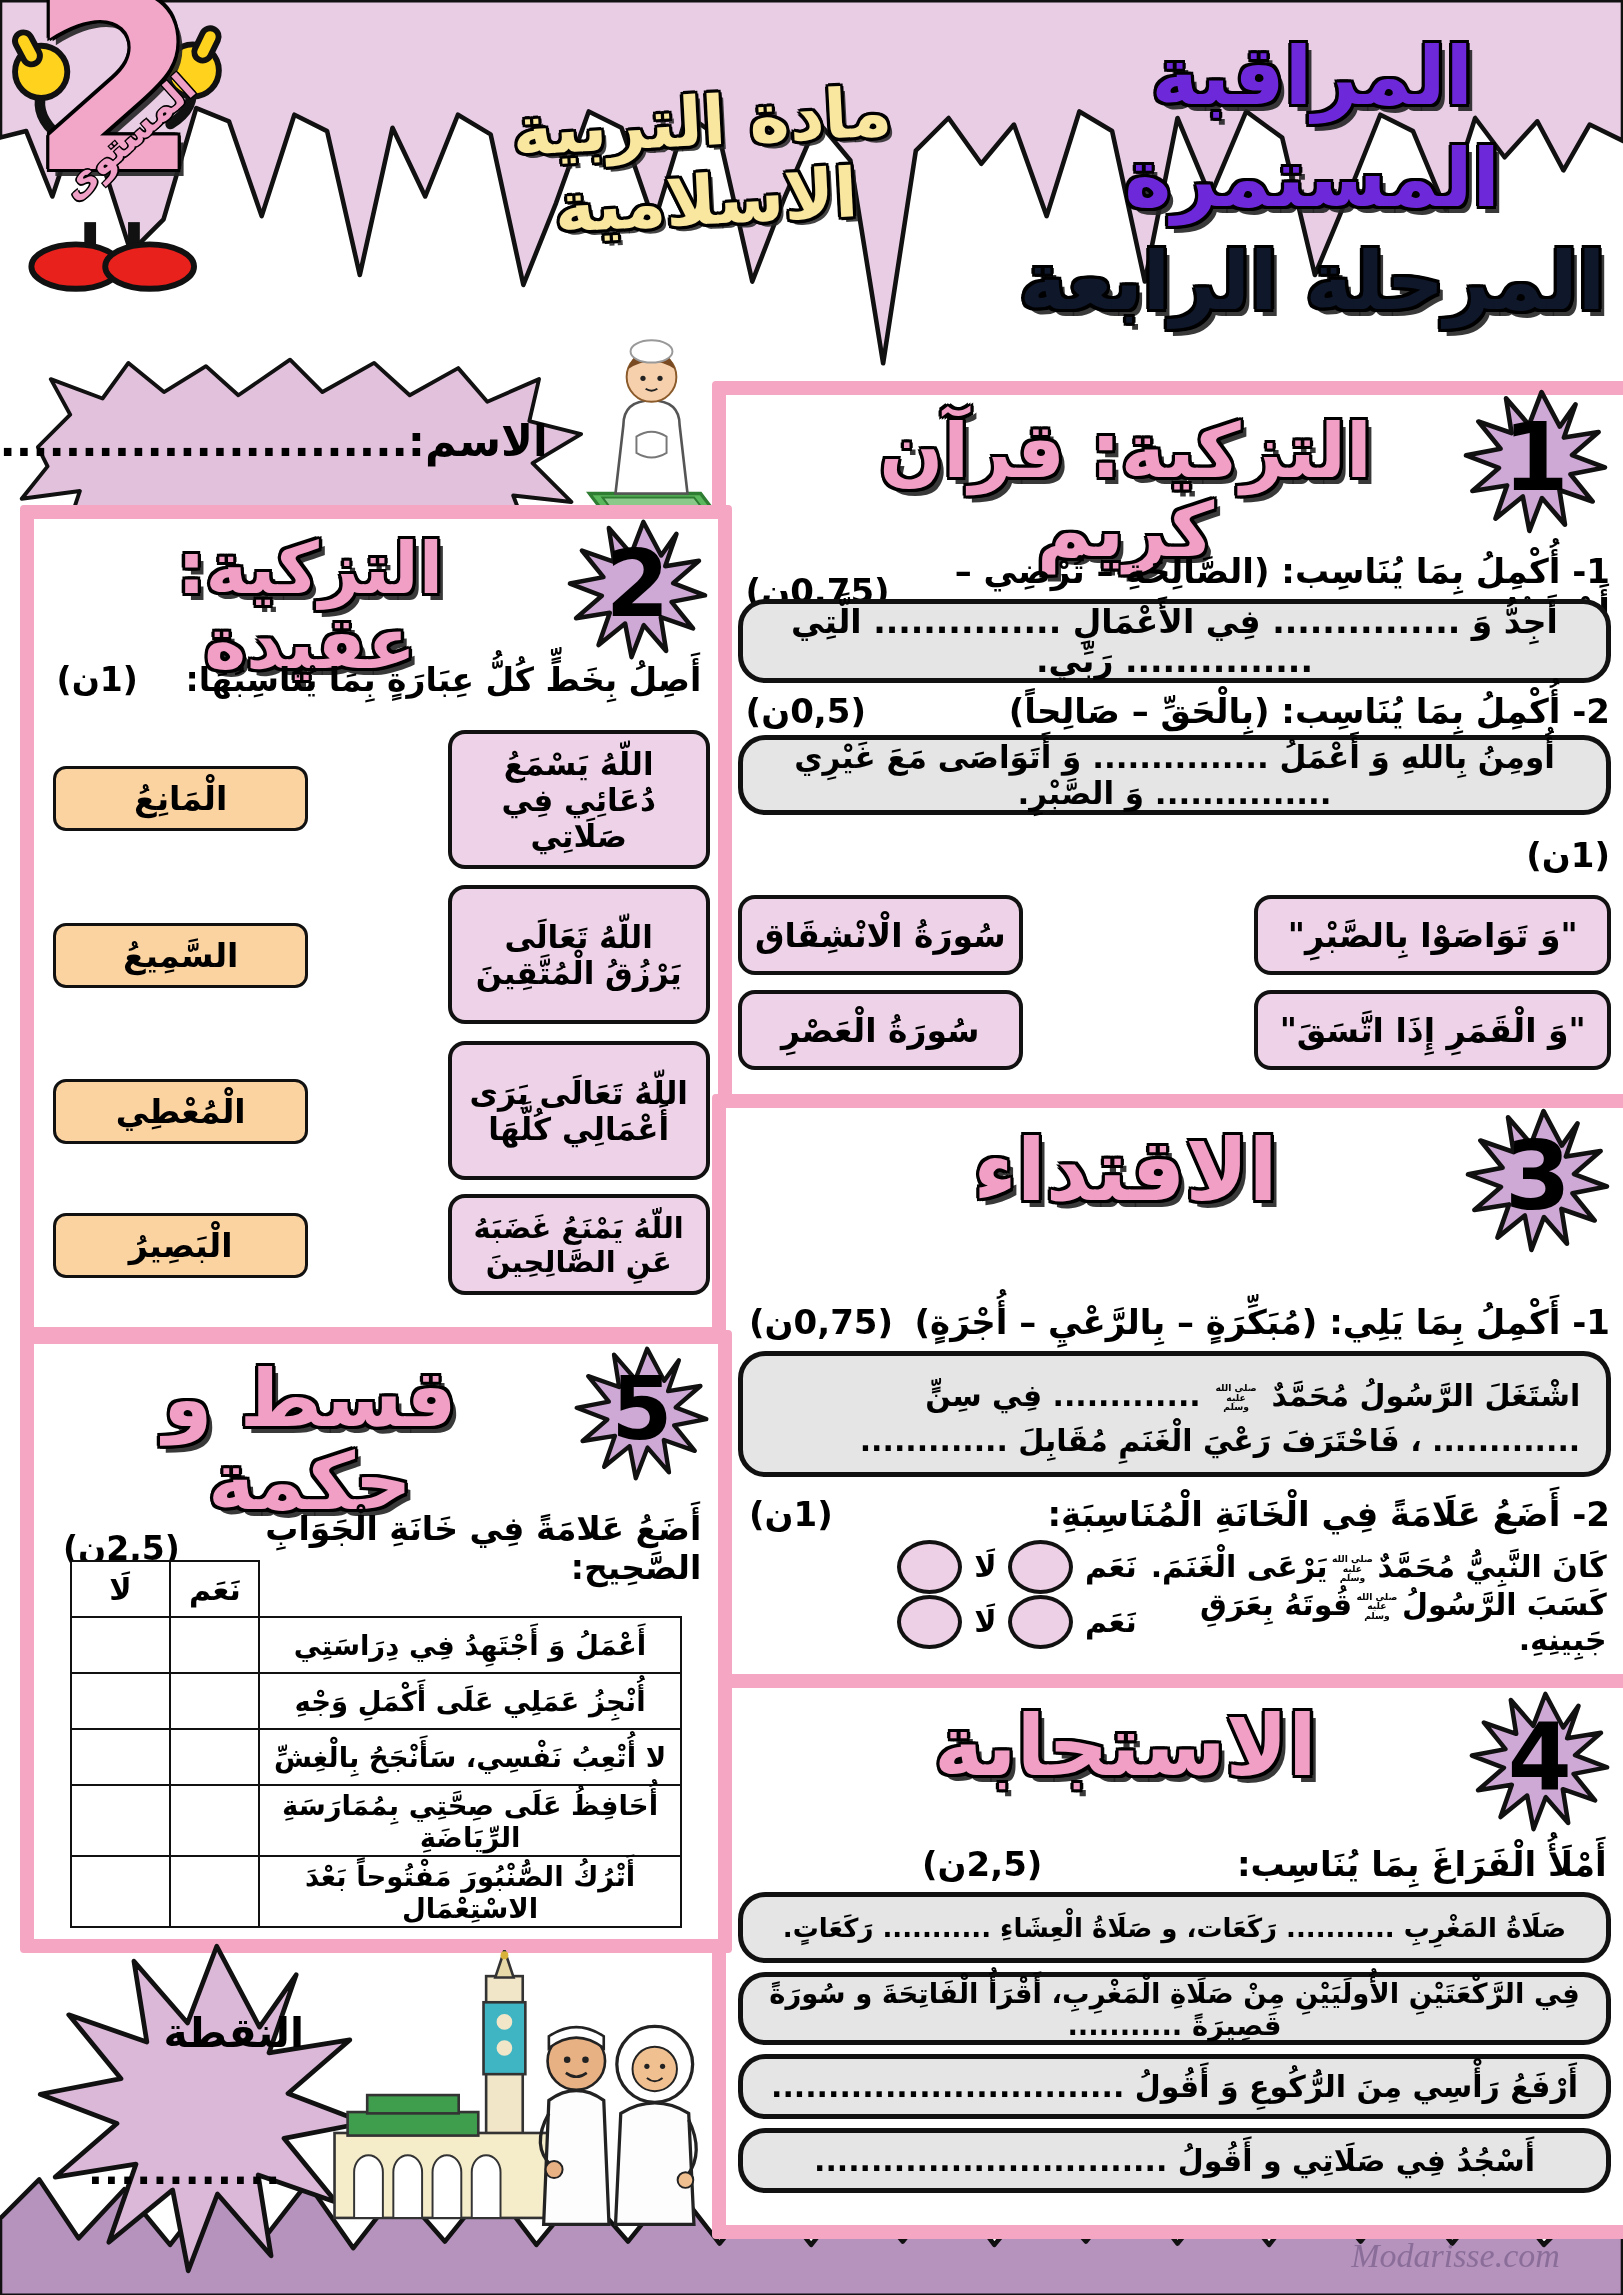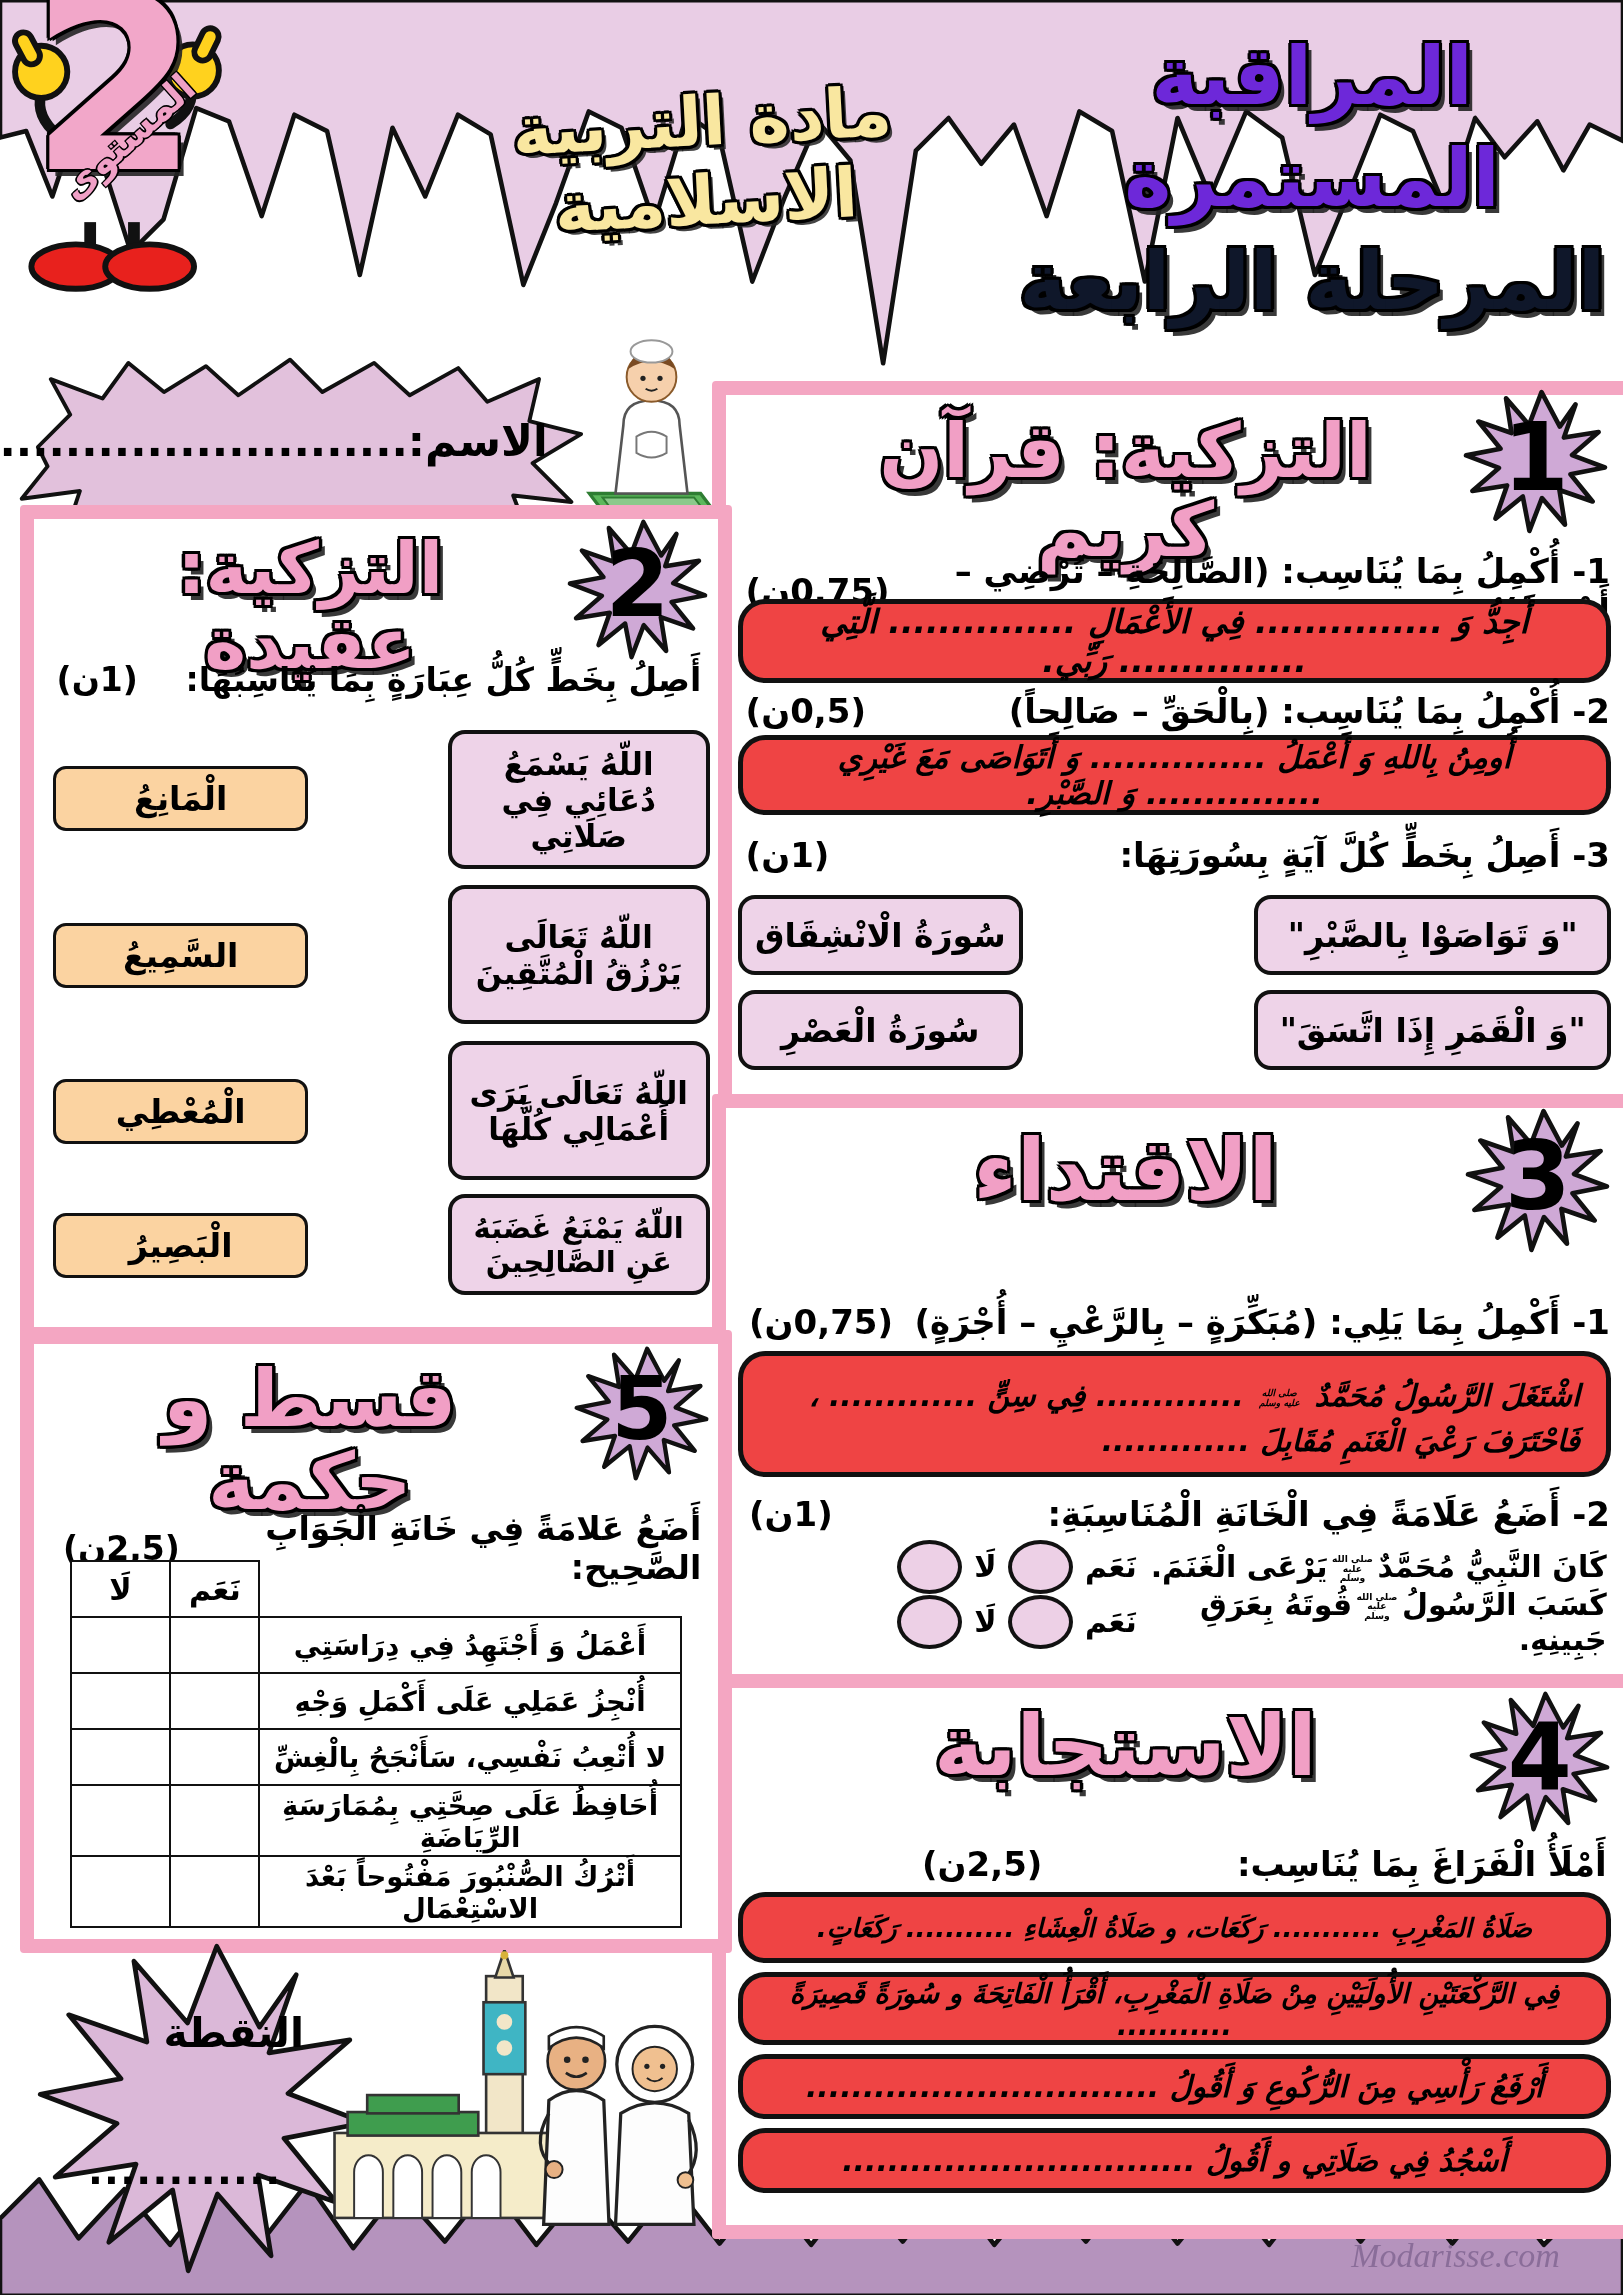--- a/index.html
+++ b/index.html
@@ -25,23 +25,23 @@
   .sec-title{position:absolute;text-align:center;direction:rtl;line-height:1.05;}
   .star{position:absolute;z-index:3;}
   .star svg{width:100%;height:100%;}
   .starnum{position:absolute;left:0;top:50%;width:100%;transform:translateY(-54%);
            text-align:center;font-weight:bold;color:#000;}
 
   .qrow{position:absolute;display:flex;justify-content:space-between;align-items:center;
         direction:rtl;font-weight:bold;color:#000;}
   .qrow .pts{white-space:nowrap;}
 
-  .ansbox{position:absolute;background:#ef4444;border:5.2px solid #111;border-radius:27.5px;
+  .ansbox{position:absolute;background:#e5e5e5;border:5.2px solid #111;border-radius:27.5px;
           display:flex;align-items:center;justify-content:center;text-align:center;
-          direction:rtl;font-weight:bold;color:#000;padding:3.9px 22px;box-sizing:border-box;font-style:italic;}
+          direction:rtl;font-weight:bold;color:#000;padding:3.9px 22px;box-sizing:border-box;}
   .mbox{position:absolute;background:#eed3e8;border:4.6px solid #111;border-radius:17px;
         display:flex;align-items:center;justify-content:center;text-align:center;
         direction:rtl;font-weight:bold;color:#000;padding:3.9px 11.8px;box-sizing:border-box;}
   .obox{position:absolute;background:#fbd3a1;border:3.9px solid #111;border-radius:13px;
         display:flex;align-items:center;justify-content:center;text-align:center;
         direction:rtl;font-weight:bold;color:#000;box-sizing:border-box;}
 
   .ynrow{position:absolute;display:flex;direction:rtl;align-items:center;font-weight:bold;}
   .oval{width:65px;height:54px;border:4.6px solid #111;border-radius:50%;background:#edd0e6;
         flex:0 0 auto;box-sizing:border-box;}
@@ -161,21 +161,20 @@
     </div>
     <div class="ansbox" style="right:11.8px;left:11.8px;top:204px;height:84px;font-size:33px;">أَجِدُّ وَ ............... فِي الأَعْمَالِ ............... الَّتِي ............... رَبِّي.</div>
 
     <div class="qrow" style="right:13px;left:19.6px;top:296px;font-size:34px;">
       <span>2- أُكْمِلُ بِمَا يُنَاسِب: (بِالْحَقِّ – صَالِحاً)</span>
       <span class="pts">(0,5ن)</span>
     </div>
     <div class="ansbox" style="right:11.8px;left:11.8px;top:340px;height:80px;font-size:31px;">أُومِنُ بِاللهِ وَ أَعْمَلُ ............... وَ أَتَوَاصَى مَعَ غَيْرِي ............... وَ الصَّبْرِ.</div>
 
     <div class="qrow" style="right:13px;left:19.6px;top:440px;font-size:34px;">
-      <span>3- أَصِلُ بِخَطٍّ كُلَّ آيَةٍ بِسُورَتِهَا:</span>
       <span class="pts">(1ن)</span>
     </div>
 
     <div class="mbox" style="right:11.8px;top:500px;width:357px;height:80px;font-size:33px;">"وَ تَوَاصَوْا بِالصَّبْرِ"</div>
     <div class="mbox" style="left:11.8px;top:500px;width:285px;height:80px;font-size:33px;">سُورَةُ الْانْشِقَاق</div>
     <div class="mbox" style="right:11.8px;top:595px;width:357px;height:80px;font-size:33px;">"وَ الْقَمَرِ إِذَا اتَّسَقَ"</div>
     <div class="mbox" style="left:11.8px;top:595px;width:285px;height:80px;font-size:33px;">سُورَةُ الْعَصْرِ</div>
   </div>
 
   <div class="section" id="sec2" style="left:19.6px;top:505px;width:684px;height:808px;">

